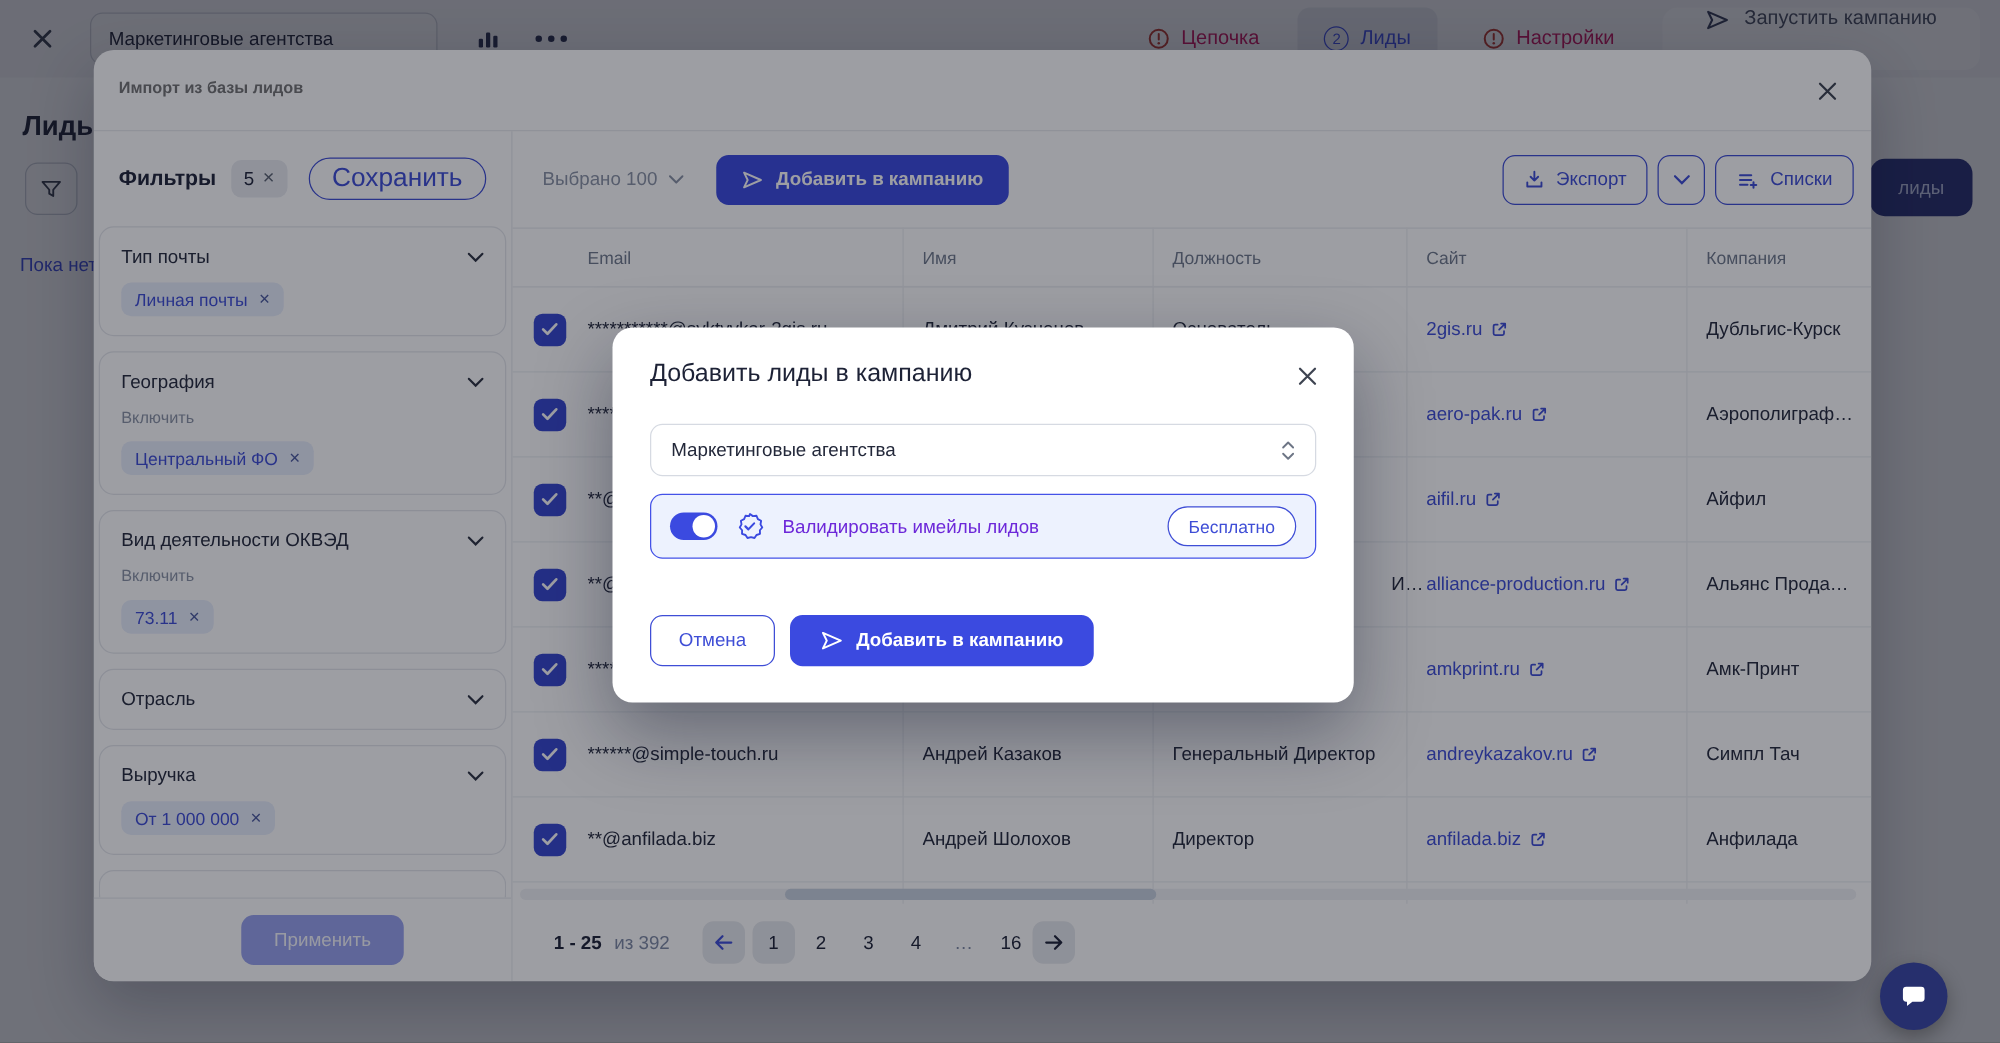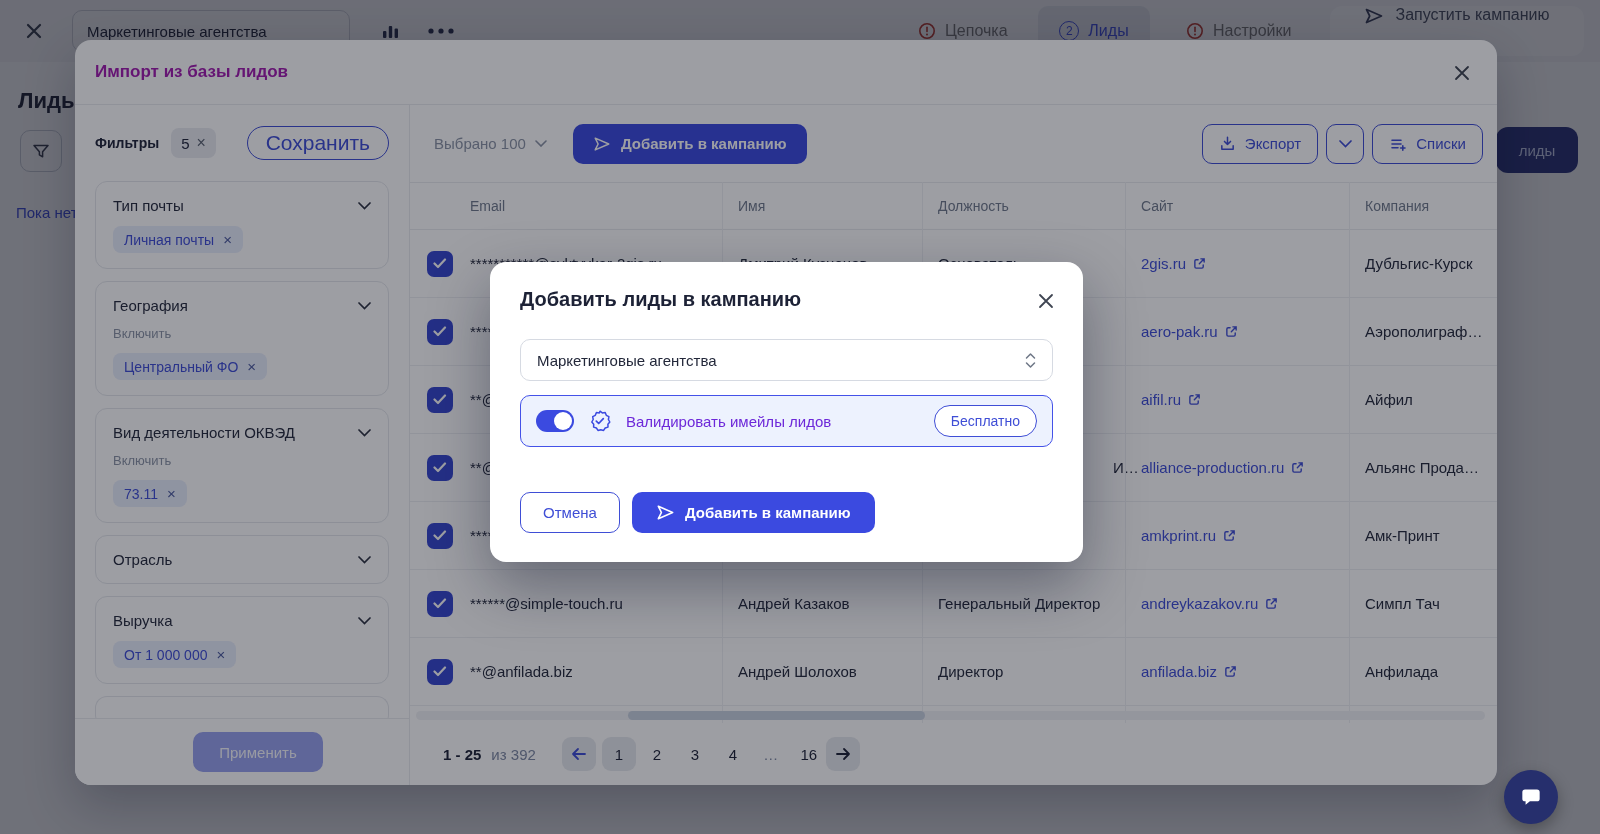--- a/index.html
+++ b/index.html
@@ -9,21 +9,21 @@
   svg{display:block;}
 
   
   .topbar{position:absolute;left:0;top:0;width:1600px;height:62px;background:#ecedf0;z-index:1;}
   .tb-close{left:22px;top:19px;width:24px;height:24px;cursor:pointer;}
   .tb-input{left:72px;top:10px;width:278px;height:42px;border:1px solid #c6cad2;border-radius:10px;
             background:#eff0f2;padding:0 14px;font-size:15px;color:#23283a;outline:none;}
   .tb-chart{left:382px;top:22px;}
   .tb-dots{left:428px;top:28px;}
   .nav-item{top:0;height:62px;display:flex;align-items:center;gap:9px;font-size:16px;}
-  .nav-red{color:#737373;}
+  .nav-red{color:#be185d;}
   .nav-chain{left:918px;}
   .nav-settings{left:1186px;}
   .leads-tab{left:1038px;top:6px;width:112px;height:50px;background:#dbdee5;border-radius:10px;
              display:flex;align-items:center;justify-content:center;gap:9px;color:#3f4ed6;font-size:16px;}
   .circ-num{width:20px;height:20px;border:1.6px solid #3f4ed6;border-radius:50%;display:flex;align-items:center;
             justify-content:center;font-size:12px;color:#3f4ed6;}
   .launch-btn{left:1330px;top:6px;width:254px;height:50px;background:#f3f4f6;border-radius:12px;
               display:flex;align-items:flex-start;justify-content:center;gap:11px;color:#4a5163;font-size:16px;}
   .bg-title{left:18px;top:88px;font-size:22px;font-weight:600;color:#23283a;z-index:1;}
   .bg-filter-btn{left:20px;top:130px;width:42px;height:42px;border:1.5px solid #c3c8d1;border-radius:10px;
@@ -32,33 +32,33 @@
   .bg-side-btn{left:1496px;top:127px;width:82px;height:46px;border-radius:12px;background:#2e3880;color:#c9d1f2;
                display:flex;align-items:center;justify-content:center;font-size:15px;z-index:1;}
 
   
   .overlay1{inset:0;background:rgba(10,12,26,0.28);z-index:5;}
   .overlay2{inset:0;background:rgba(10,12,26,0.40);z-index:20;}
 
   
   .modal{left:75px;top:40px;width:1422px;height:745px;background:#fff;border-radius:16px;z-index:10;
          overflow:hidden;box-shadow:0 20px 50px rgba(10,15,40,.25);}
-  .m-title{left:20px;top:22px;font-size:17px;font-weight:600;color:#a21caf;}
+  .m-title{left:20px;top:22px;font-size:13px;font-weight:600;color:#737373;}
   .m-close{right:22px;top:20px;width:26px;height:26px;cursor:pointer;}
   .m-div{left:0;right:0;top:64px;height:1px;background:#e9ebef;}
 
   .panel{left:0;top:65px;width:335px;bottom:0;border-right:1px solid #e9ebef;}
   .f-head{display:flex;align-items:center;gap:12px;height:76px;padding:0 20px;}
-  .f-label{font-size:14px;font-weight:600;color:#20253a;text-align:right;}
+  .f-label{font-size:17px;font-weight:600;color:#20253a;text-align:right;}
   .count-chip{display:flex;align-items:center;gap:7px;background:#e9ebf1;border-radius:8px;height:30px;
               padding:0 10px;font-size:15px;color:#20253a;cursor:pointer;}
   .count-x{color:#5a6270;font-size:16px;}
   .save-btn{margin-left:auto;height:34px;padding:0 18px;border:1px solid #3f4ed6;border-radius:17px;
             background:#fff;color:#3f4ed6;font-size:21px;display:flex;align-items:center;cursor:pointer;}
-  .f-cards{padding:0 20px;}
+  .f-cards{padding:0 4px;}
   .fcard{border:1px solid #e5e7ec;border-radius:12px;padding:15px 17px;margin-bottom:12px;background:#fff;}
   .fcard-head{display:flex;align-items:center;justify-content:space-between;cursor:pointer;}
   .fcard-title{font-size:15px;font-weight:500;color:#262b3d;}
   .fcard-sub{font-size:13px;color:#8a93a5;margin-top:12px;}
   .chip{display:inline-flex;align-items:center;gap:9px;margin-top:12px;background:#e8eefc;color:#3f4ed6;
         border-radius:8px;height:27px;padding:0 11px;font-size:14px;cursor:pointer;}
   .chip .x{color:#4b5a9e;font-size:15px;}
   .fcard-stub{height:26px;border-bottom:none;}
   .f-foot{position:absolute;left:0;right:0;bottom:0;height:67px;background:#fff;border-top:1px solid #e9ebef;
           display:flex;align-items:center;justify-content:center;padding-left:32px;}
@@ -98,21 +98,21 @@
   .pag-prev{margin-left:26px;}
   .pages{display:flex;align-items:center;gap:4px;margin-left:6px;}
   .page{width:34px;height:34px;display:flex;align-items:center;justify-content:center;font-size:15px;
         color:#1d2236;border-radius:9px;cursor:pointer;}
   .page.active{background:#e7e9ee;}
   .page.dots{color:#7e89a3;cursor:default;}
 
   
   .dialog{left:490px;top:262px;width:593px;height:300px;background:#fff;border-radius:16px;z-index:30;
           box-shadow:0 24px 60px rgba(10,15,40,.38);}
-  .d-title{left:30px;top:26px;font-size:20px;font-weight:700;color:#1d2236;}
+  .d-title{left:30px;top:26px;font-size:20px;font-weight:400;color:#1d2236;}
   .d-close{right:26px;top:28px;width:22px;height:22px;cursor:pointer;}
   .d-select{left:30px;top:77px;width:533px;height:42px;border:1px solid #d6dae2;border-radius:10px;
             display:flex;align-items:center;padding:0 16px;font-size:15px;color:#23283a;cursor:pointer;}
   .d-select .ud{margin-left:auto;}
   .d-validate{left:30px;top:133px;width:533px;height:52px;border:1.5px solid #4452e8;border-radius:10px;
               background:#edf2fe;display:flex;align-items:center;padding:0 15px;gap:14px;}
   .toggle{width:38px;height:22px;border-radius:11px;background:#3b4ae0;position:relative;cursor:pointer;flex:none;}
   .toggle .knob{position:absolute;right:2px;top:2px;width:18px;height:18px;border-radius:50%;background:#fff;}
   .d-vlabel{font-size:15px;color:#6d28d9;}
   .free-pill{margin-left:auto;height:32px;padding:0 16px;border:1px solid #3f4ed6;border-radius:16px;background:#fff;

